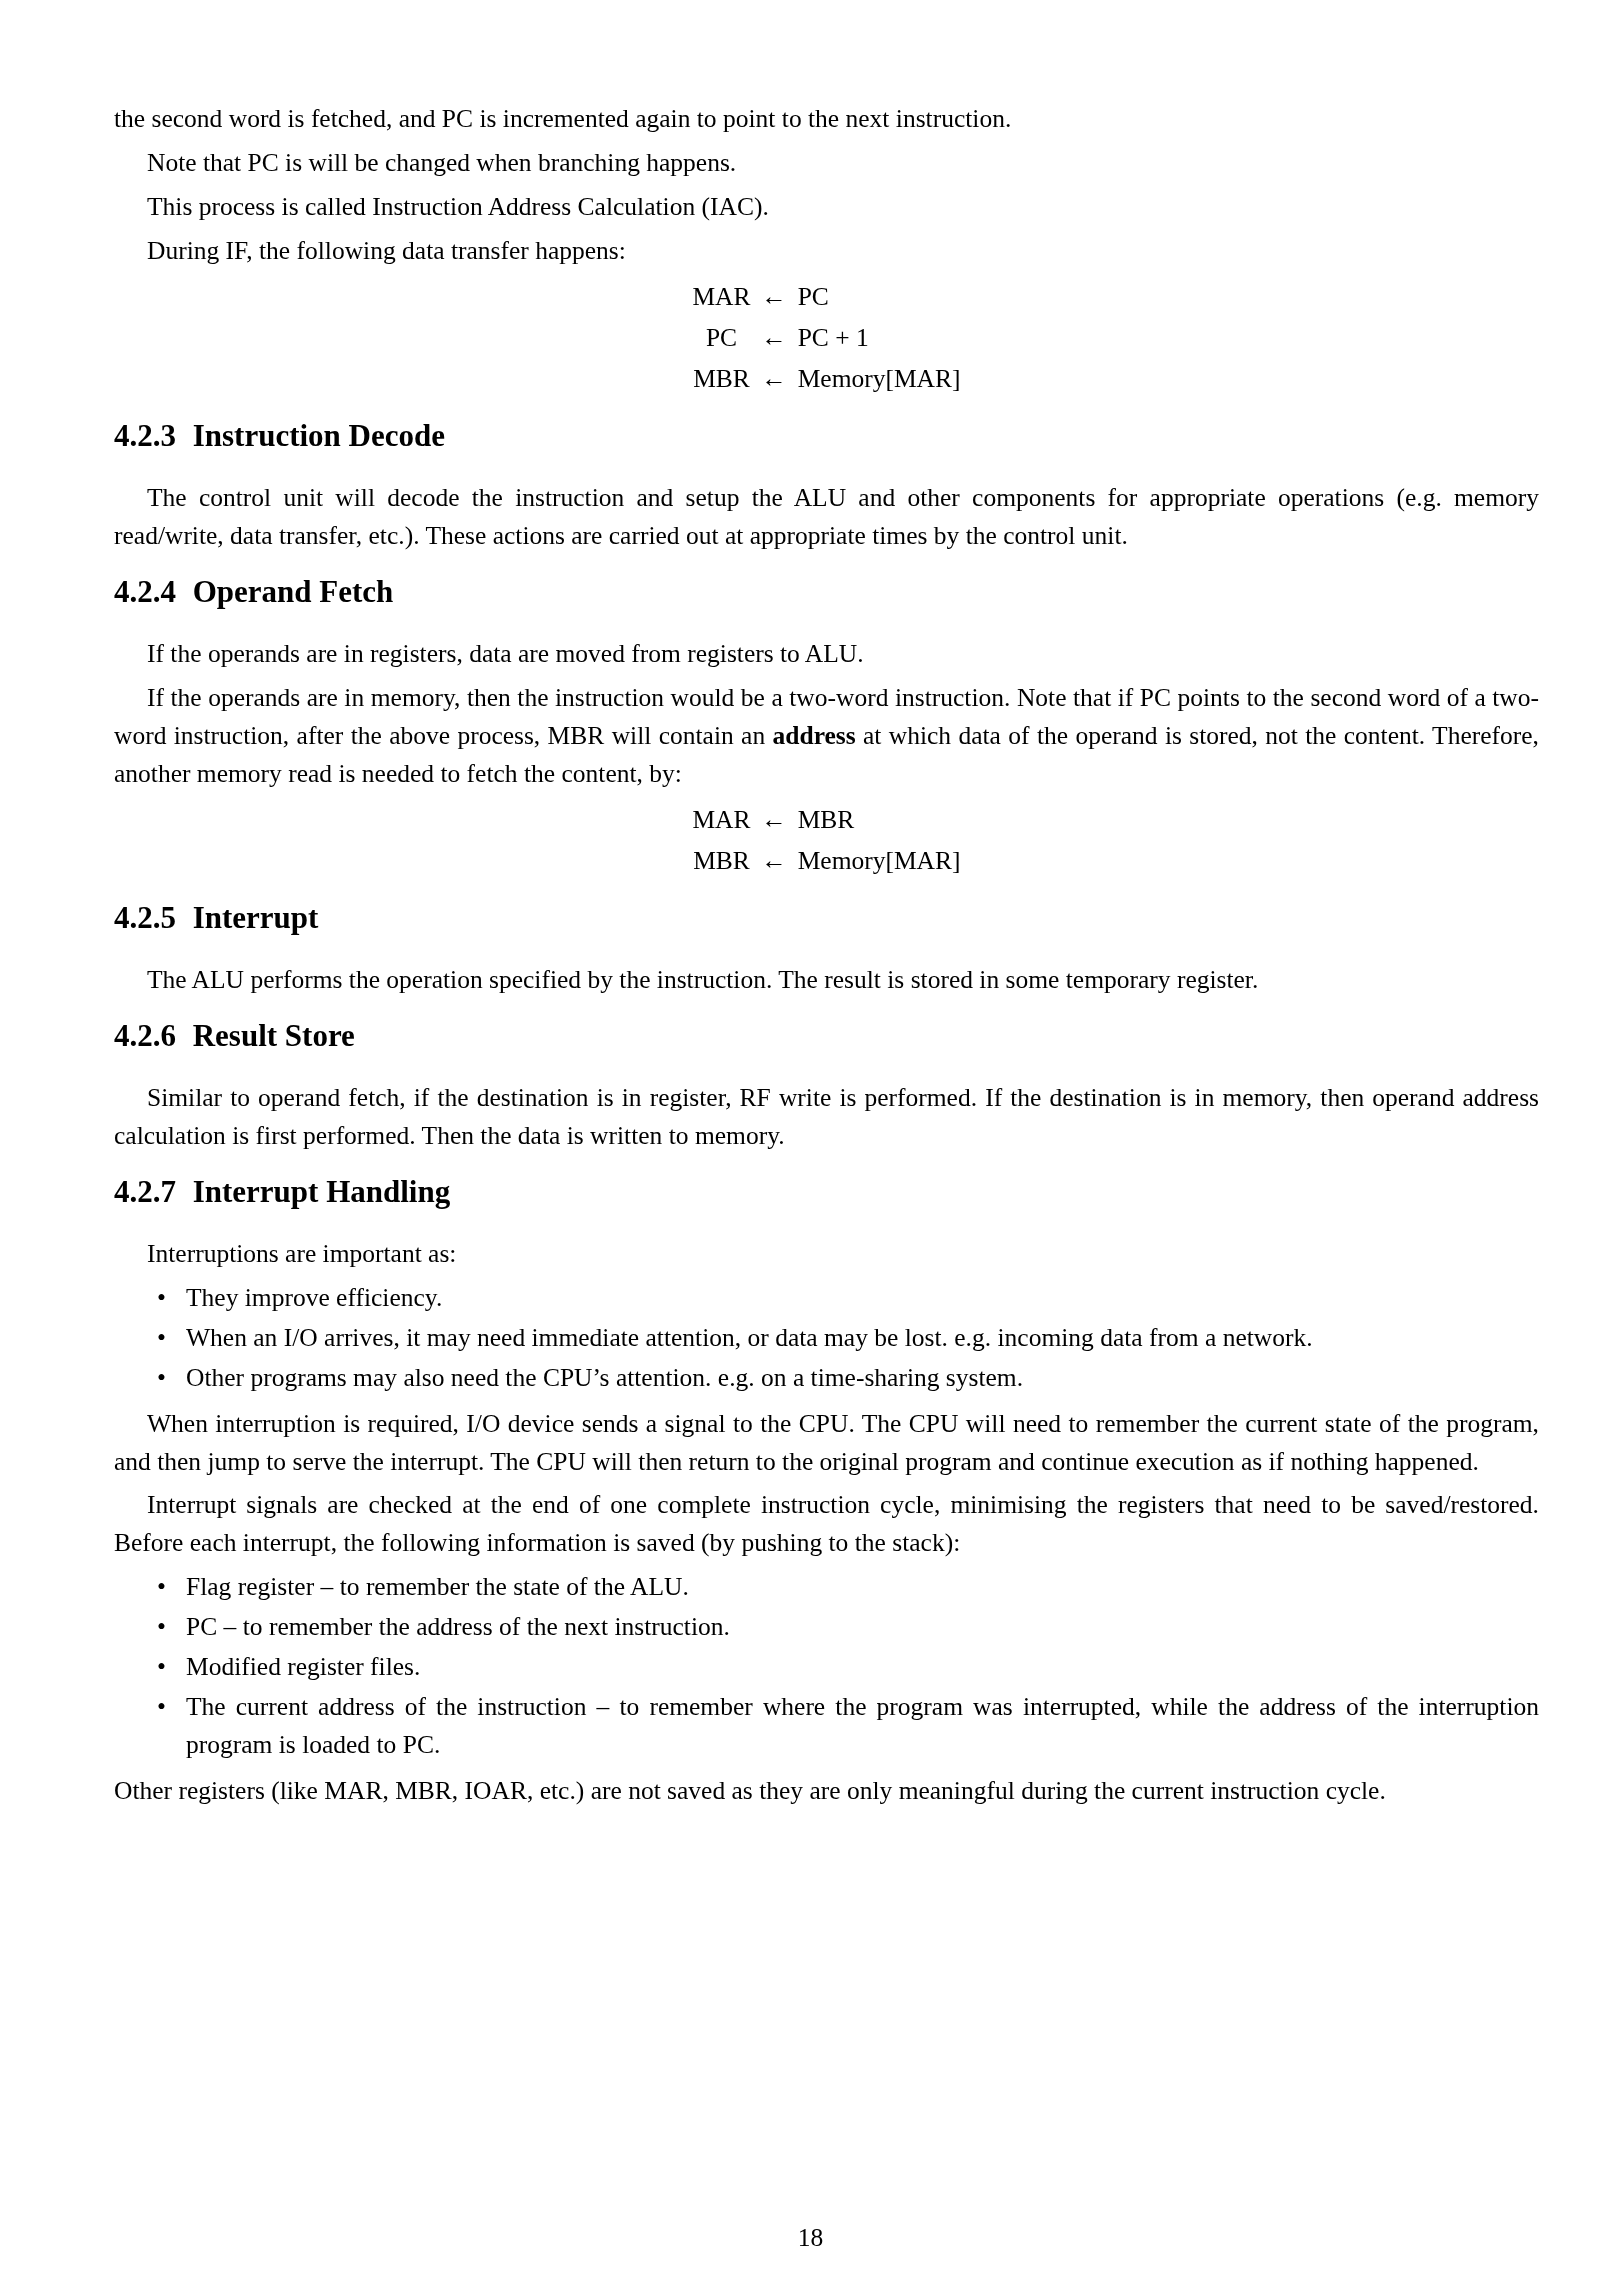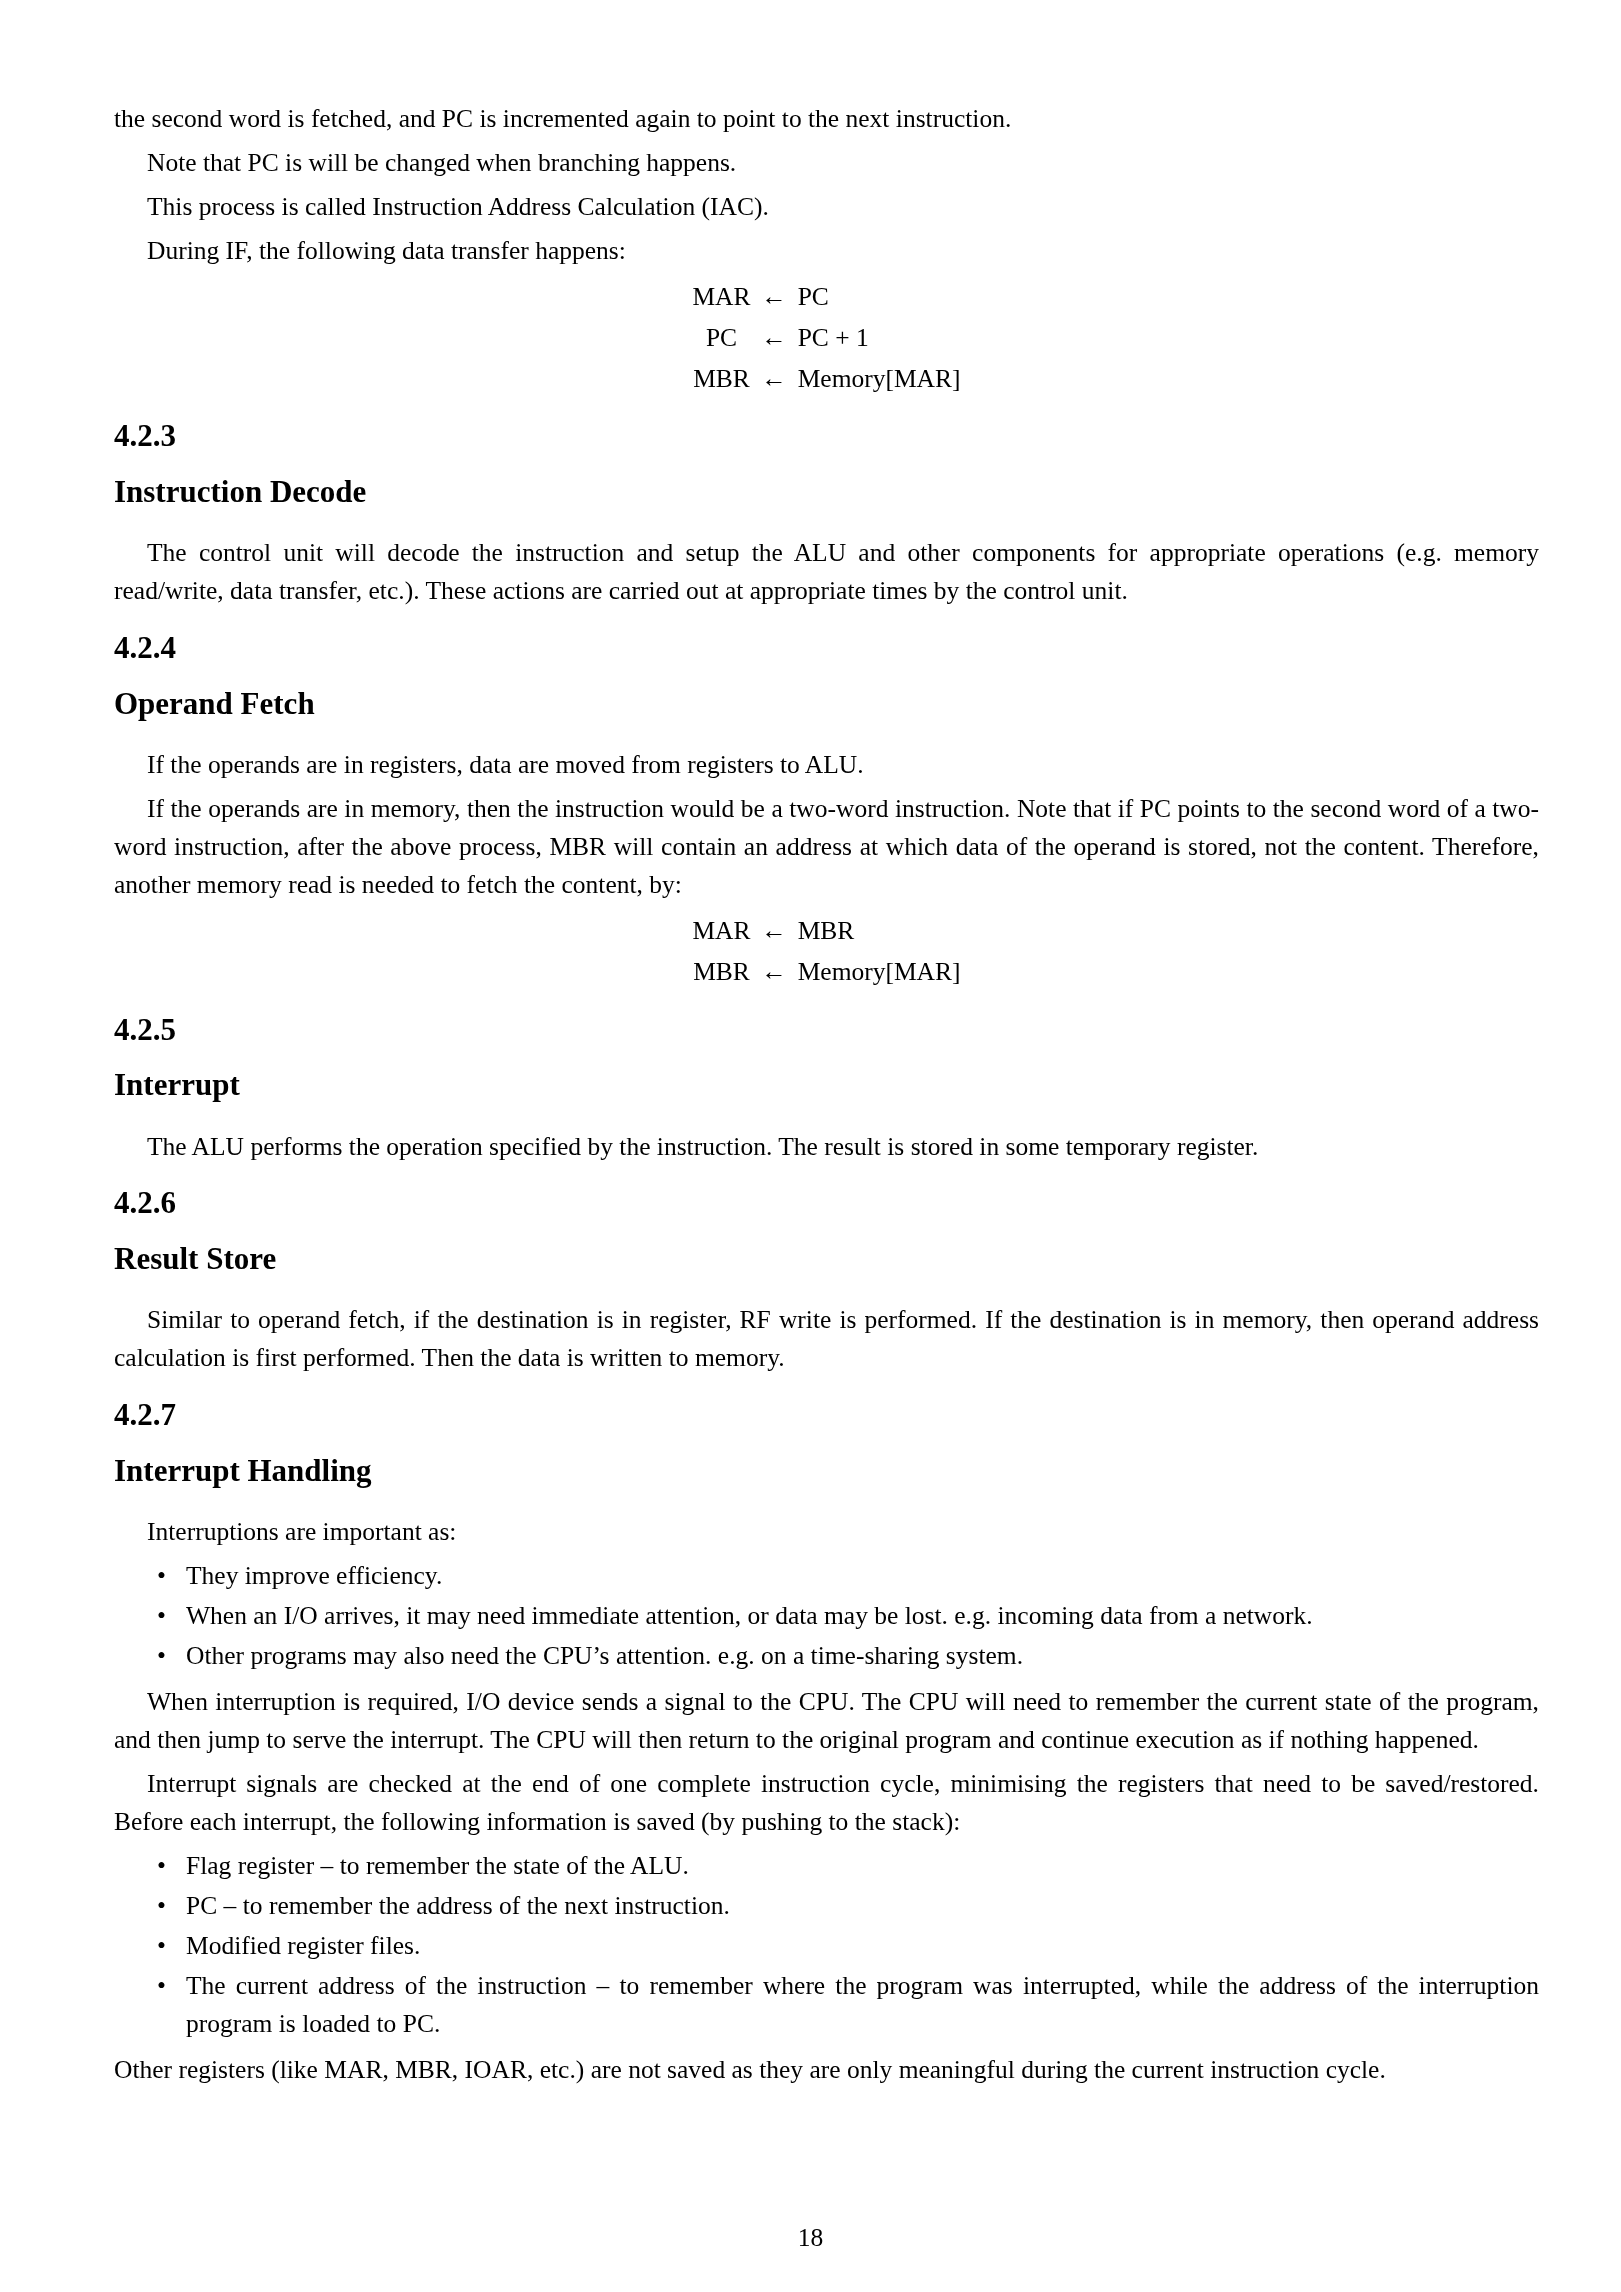--- a/index.html
+++ b/index.html
@@ -27,21 +27,20 @@
     text-align: justify;
   }
   p.noindent { text-indent: 0; }
   h2.sec {
     font-size: 31px;
     line-height: 39px;
     font-weight: bold;
     margin: 17.6px 0 23.5px 0;
     display: flex;
     gap: 16.7px;
-    flex-direction: column;
   }
   table.math {
     margin: 2px auto 9.8px auto;
     border-collapse: collapse;
   }
   table.math td {
     padding: 0;
     line-height: 41px;
     font-size: 25.5px;
   }
@@ -56,21 +55,21 @@
   ul.blist li {
     position: relative;
     text-align: justify;
     margin: 0 0 2px 0;
   }
   ul.blist .bullet {
     position: absolute;
     left: -29px;
     top: 0;
   }
-  strong { font-weight: normal; }
+  strong { font-weight: bold; }
   .footer {
     position: absolute;
     left: 0;
     top: 2219px;
     width: 100%;
     text-align: center;
     font-size: 25.5px;
     line-height: 38px;
   }
 </style>

